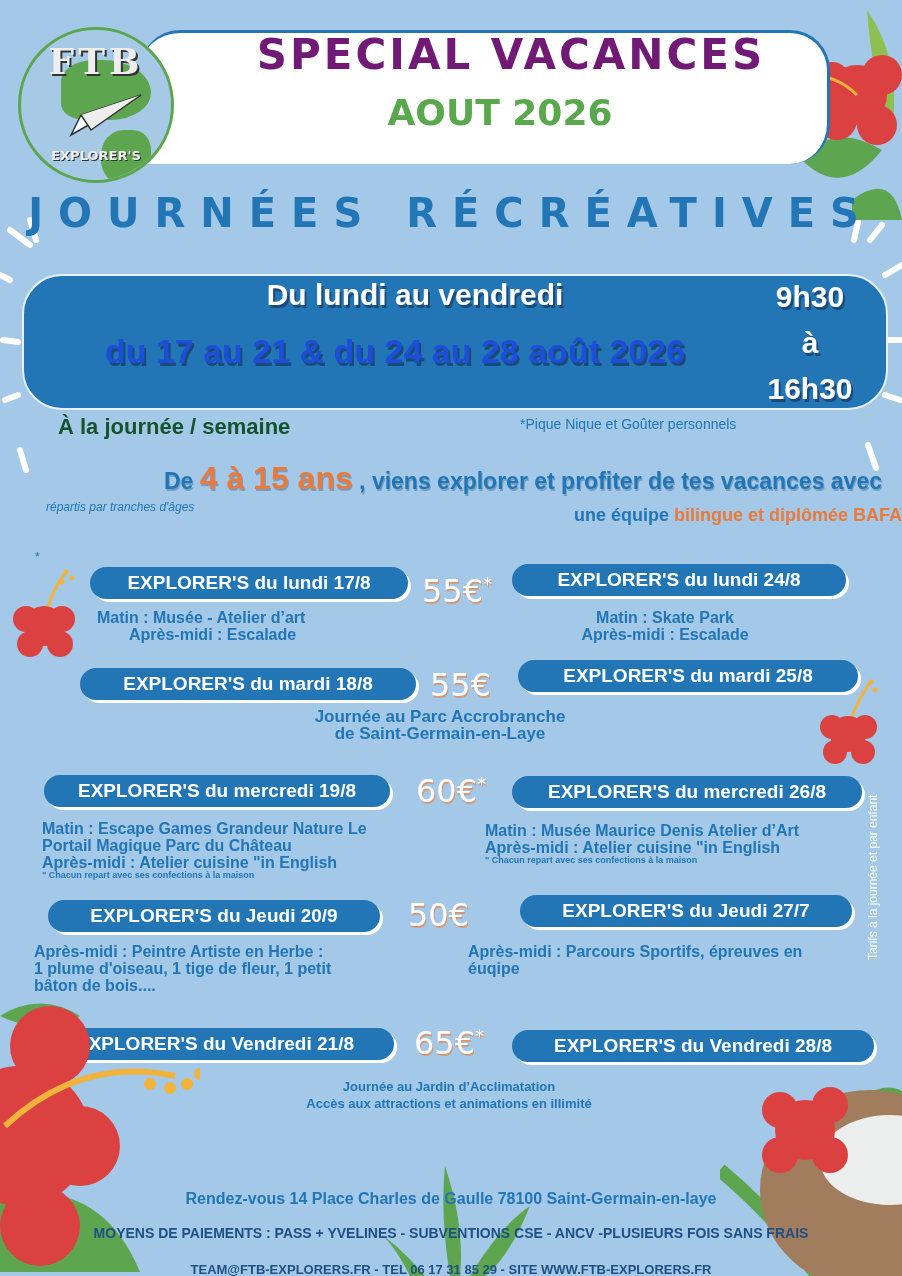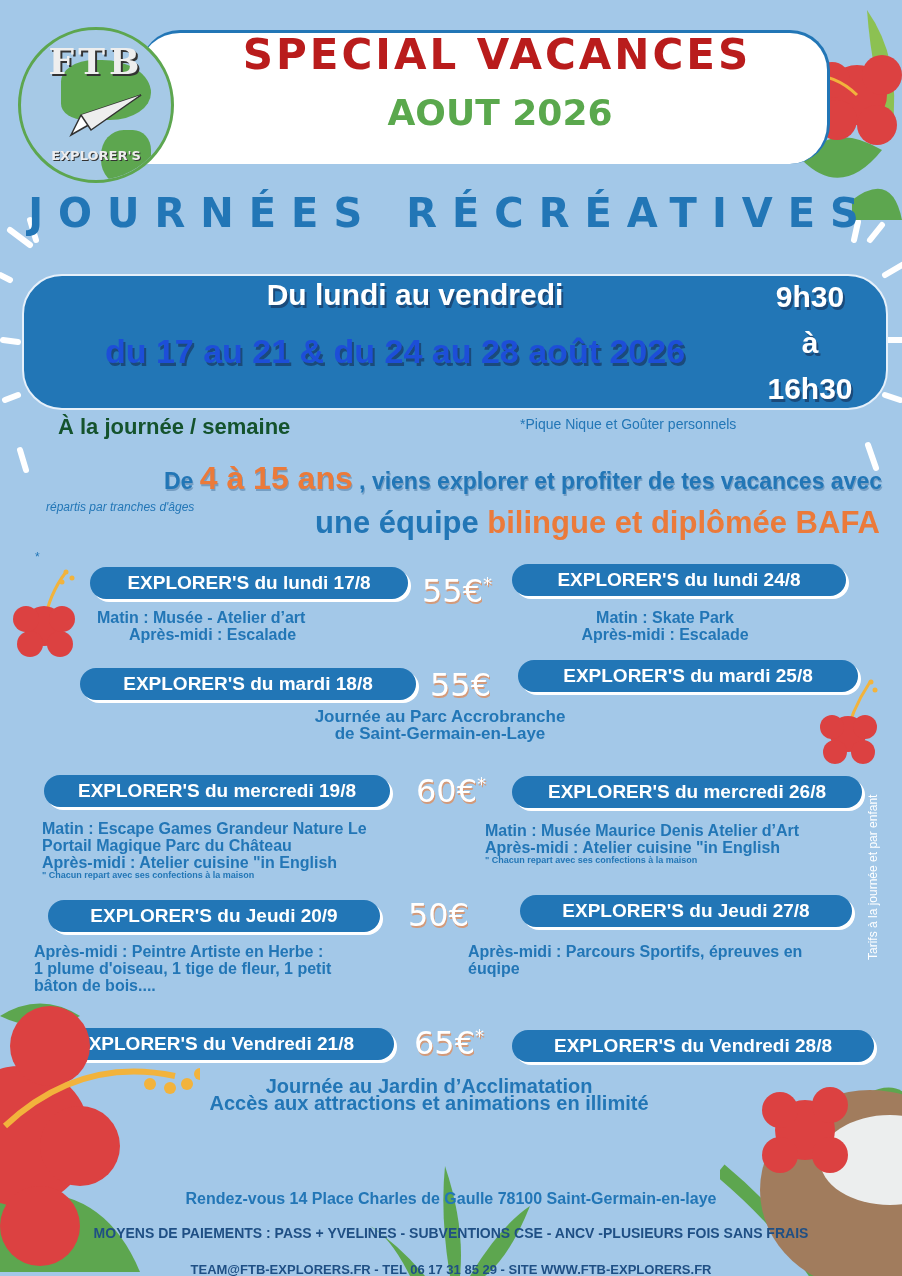--- a/index.html
+++ b/index.html
@@ -1,21 +1,21 @@
 <!DOCTYPE html>
 <html><head>
 <meta charset="utf-8">
 <style>
   html, body { margin:0; padding:0; }
   body { width:902px; height:1276px; overflow:hidden; position:relative; background:#a3c8e8; font-family:"Liberation Sans", sans-serif; }
   .deco { position:absolute; pointer-events:none; }
 
   
   .header-card { position:absolute; left:140px; top:30px; width:690px; height:134px; background:#fff; border-top:3px solid #2276b6; border-right:3px solid #2276b6; border-radius:40px 40px 40px 0; box-sizing:border-box; }
-  .title-main { position:absolute; left:147px; top:30px; width:700px; text-align:center; font-family:"DejaVu Sans", sans-serif; font-weight:bold; font-size:42px; letter-spacing:3px; color:#b91c1c; }
+  .title-main { position:absolute; left:161px; top:30px; width:700px; text-align:center; font-family:"DejaVu Sans", sans-serif; font-weight:bold; font-size:42px; letter-spacing:3px; color:#701a75; }
   .title-sub { position:absolute; left:150px; top:92px; width:700px; text-align:center; font-family:"DejaVu Sans", sans-serif; font-weight:bold; font-size:36px; color:#5aa84d; }
 
   .logo { position:absolute; left:18px; top:27px; width:156px; height:156px; border-radius:50%; background:#a6c9e6; border:3px solid #5da64f; box-sizing:border-box; overflow:hidden; }
   .logo .land1 { position:absolute; left:40px; top:30px; width:90px; height:60px; background:#5da64f; border-radius:40% 60% 50% 30%; }
   .logo .land2 { position:absolute; left:80px; top:100px; width:50px; height:55px; background:#5da64f; border-radius:50% 40% 60% 50%; }
   .logo-ftb { position:absolute; left:0; top:10px; width:100%; text-align:center; font-family:"DejaVu Serif", serif; font-weight:bold; font-size:36px; color:#eee; text-shadow:2px 2px 0 #333; letter-spacing:4px; }
   .logo-exp { position:absolute; left:0; top:118px; width:100%; text-align:center; font-family:"DejaVu Sans", sans-serif; font-weight:bold; font-size:13px; color:#eee; text-shadow:1px 1px 0 #333; }
 
   .journees { position:absolute; left:0; top:190px; width:902px; text-align:center; font-family:"DejaVu Sans", sans-serif; font-weight:bold; font-size:40px; letter-spacing:15px; color:#2276b6; }
 
@@ -24,21 +24,21 @@
   .dates-l2 { position:absolute; left:30px; top:332px; width:730px; text-align:center; color:#1d4ed8; font-weight:bold; font-size:34px; text-shadow:2px 3px 0 #1b4a7a; }
   .time { position:absolute; left:750px; width:120px; text-align:center; color:#fff; font-weight:bold; font-size:30px; text-shadow:2px 3px 0 #1b4a7a; }
 
   .journee-sem { position:absolute; left:58px; top:414px; font-weight:bold; font-size:22px; color:#14532d; }
   .pique { position:absolute; left:520px; top:416px; font-size:14px; color:#2276b6; }
 
   .ages-line { position:absolute; left:0; top:460px; width:902px; padding-right:20px; box-sizing:border-box; text-align:right; font-weight:bold; font-size:23px; color:#2276b6; text-shadow:1px 2px 0 #1b4a7a55; }
   .ages-line .orange { color:#eb7a3a; }
   .ages-line .big { font-size:32px; }
   .tranches { position:absolute; left:46px; top:500px; font-size:12px; font-style:italic; color:#2276b6; }
-  .equipe { position:absolute; left:0; top:505px; width:902px; padding-right:22px; box-sizing:border-box; text-align:right; font-weight:bold; font-size:31px; color:#2276b6; }
+  .equipe { position:absolute; left:0; top:505px; width:902px; box-sizing:border-box; text-align:right; font-weight:bold; font-size:18px; color:#2276b6; }
   .equipe .orange { color:#eb7a3a; }
   .star-small { position:absolute; left:35px; top:550px; font-size:12px; color:#2276b6; }
 
   .pill { position:absolute; height:32px; background:#2276b6; color:#fff; border-radius:18px; font-weight:bold; font-size:19px; line-height:32px; text-align:center; white-space:nowrap; box-shadow:3px 3px 0 #fff; }
   .desc { position:absolute; font-weight:bold; color:#2276b6; font-size:16px; line-height:17px; }
   .desc.center { text-align:center; }
   .note { font-size:9px; line-height:9px; display:block; }
   .price { position:absolute; font-size:32px; color:#fff; text-shadow:1px 2px 0 #d39a7a; font-family:"DejaVu Sans", sans-serif; }
   .price sup { font-size:18px; }
 
@@ -178,35 +178,35 @@
   <span class="note">" Chacun repart avec ses confections à la maison</span>
 </div>
 <div class="desc" style="left:485px;top:822px">
   <div>Matin : Musée Maurice Denis Atelier d’Art</div>
     <div>Après-midi : Atelier cuisine "in English</div>
   <span class="note">" Chacun repart avec ses confections à la maison</span>
 </div>
 
 <div class="pill" style="left:48px;top:900px;width:332px">EXPLORER'S du Jeudi 20/9</div>
 <div class="price" style="left:408px;top:896px"><span>50€</span><sup></sup></div>
-<div class="pill" style="left:520px;top:895px;width:332px">EXPLORER'S du Jeudi 27/8</div>
+<div class="pill" style="left:520px;top:895px;width:332px">EXPLORER'S du Jeudi 27/7</div>
 <div class="desc" style="left:34px;top:943px">
     <div>Après-midi : Peintre Artiste en Herbe :</div>
     <div>1 plume d'oiseau, 1 tige de fleur, 1 petit</div>
     <div>bâton de bois....</div>
 </div>
 <div class="desc" style="left:468px;top:943px">
     <div>Après-midi : Parcours Sportifs, épreuves en</div>
     <div>éuqipe</div>
 </div>
 
 <div class="pill" style="left:36px;top:1028px;width:358px">EXPLORER'S du Vendredi 21/8</div>
 <div class="price" style="left:414px;top:1024px"><span>65€</span><sup>*</sup></div>
 <div class="pill" style="left:512px;top:1030px;width:362px">EXPLORER'S du Vendredi 28/8</div>
-<div class="desc center" style="left:134px;top:1078px;width:590px;font-size:20px">
+<div class="desc center" style="left:154px;top:1078px;width:590px;font-size:13px">
   <div>Journée au Jardin d’Acclimatation</div>
     <div>Accès aux attractions et animations en illimité</div>
 </div>
 
 <div class="side-text">Tarifs à la journée et par enfant</div>
 
 <svg class="deco" width="200" height="280" style="left:0;top:996px">
   <path d="M0 20 Q40 -5 80 20 Q40 40 0 20Z" fill="#5da64f"></path>
   <path d="M0 200 Q100 180 140 276 L0 276Z" fill="#5da64f"></path>
   <g fill="#dc4141">

